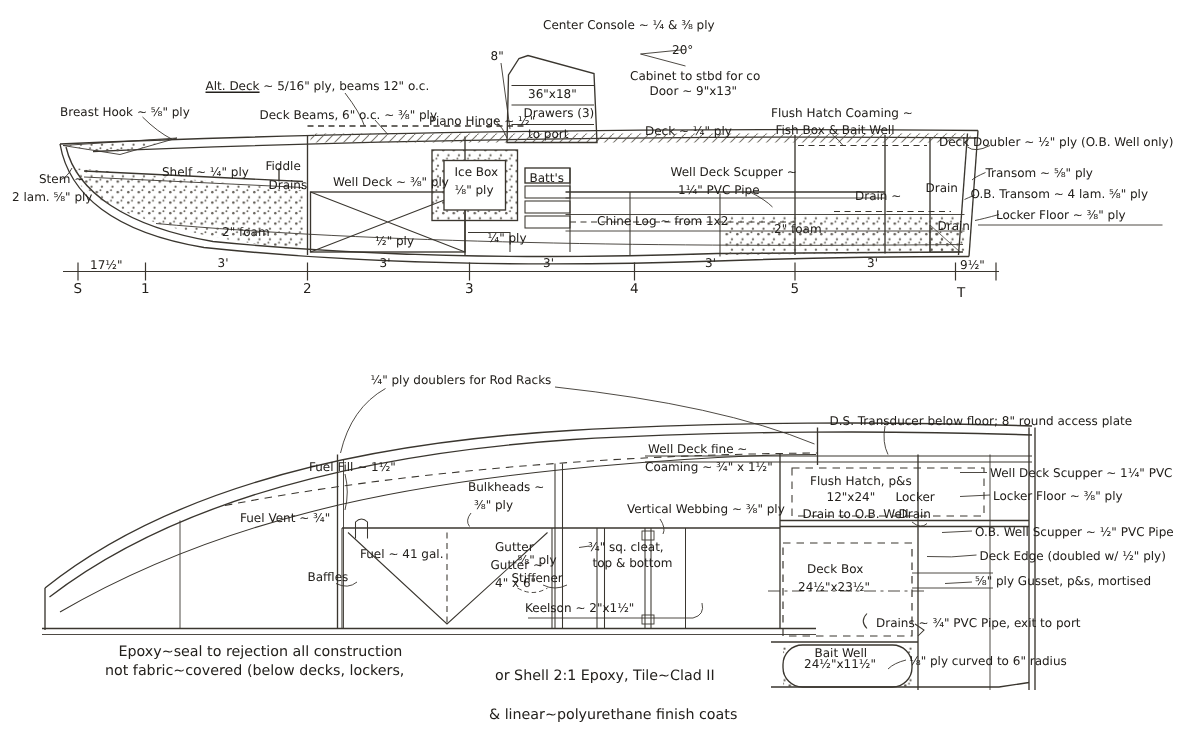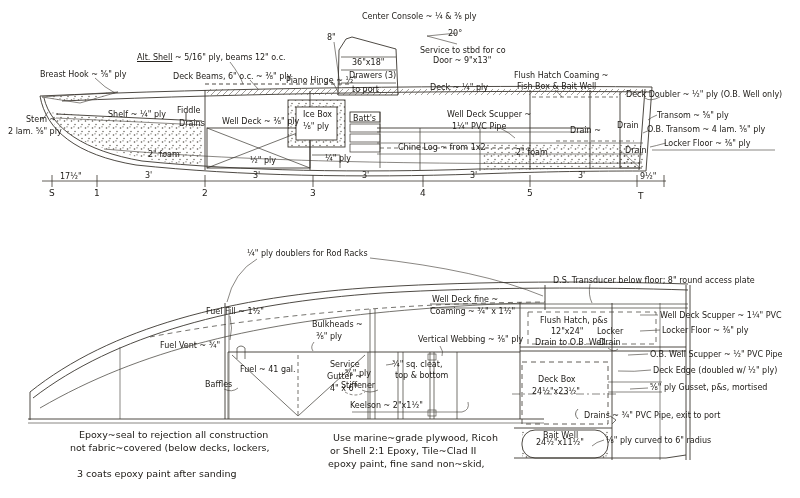--- a/index.html
+++ b/index.html
@@ -170,22 +170,22 @@
     <path d="M578,409 Q573,414 578,419" stroke-width="0.7"></path>
     <path d="M604,440 Q596,442 592,446" stroke-width="0.6"></path>
     <path d="M393,364 L386,365" stroke-width="0.6"></path>
     <path d="M610,416 L616,420 L612,424" stroke-width="0.7"></path>
   </g>
 </svg>
 
 <span class="lb" style="left:362px;top:12px">Center Console ~ ¼ &amp; ⅜ ply</span>
 <span class="lb" style="left:448px;top:29px">20°</span>
 <span class="lb" style="left:327px;top:33px">8"</span>
-<span class="lb" style="left:137px;top:53px"><u>Alt. Shell</u><span> ~ 5/16" ply, beams 12" o.c.</span></span>
-<span class="lb" style="left:420px;top:46px">Service to stbd for co</span>
+<span class="lb" style="left:137px;top:53px"><u>Alt. Deck</u><span> ~ 5/16" ply, beams 12" o.c.</span></span>
+<span class="lb" style="left:420px;top:46px">Cabinet to stbd for co</span>
 <span class="lb" style="left:433px;top:56px">Door ~ 9"x13"</span>
 <span class="lb" style="left:40px;top:70px">Breast Hook ~ ⅝" ply</span>
 <span class="lb" style="left:173px;top:72px">Deck Beams, 6" o.c. ~ ⅜" ply</span>
 <span class="lb" style="left:286px;top:76px">Piano Hinge ~ ½"</span>
 <span class="lb" style="left:352px;top:58px">36"x18"</span>
 <span class="lb" style="left:349px;top:71px">Drawers (3)</span>
 <span class="lb" style="left:352px;top:85px">to port</span>
 <span class="lb" style="left:430px;top:83px">Deck ~ ¼" ply</span>
 <span class="lb" style="left:514px;top:71px">Flush Hatch Coaming ~</span>
 <span class="lb" style="left:517px;top:82px">Fish Box &amp; Bait Well</span>
@@ -241,37 +241,35 @@
 <span class="lb" style="left:535px;top:338px">Drain to O.B. Well</span>
 <span class="lb" style="left:597px;top:327px">Locker</span>
 <span class="lb" style="left:599px;top:338px">Drain</span>
 <span class="lb" style="left:660px;top:311px">Well Deck Scupper ~ 1¼" PVC</span>
 <span class="lb" style="left:662px;top:326px">Locker Floor ~ ⅜" ply</span>
 <span class="lb" style="left:160px;top:341px">Fuel Vent ~ ¾"</span>
 <span class="lb" style="left:418px;top:335px">Vertical Webbing ~ ⅜" ply</span>
 <span class="lb" style="left:650px;top:350px">O.B. Well Scupper ~ ½" PVC Pipe</span>
 <span class="lb" style="left:653px;top:366px">Deck Edge (doubled w/ ½" ply)</span>
 <span class="lb" style="left:240px;top:365px">Fuel ~ 41 gal.</span>
-<span class="lb" style="left:330px;top:360px">Service</span>
+<span class="lb" style="left:330px;top:360px">Gutter</span>
 <span class="lb" style="left:327px;top:372px">Gutter ~</span>
 <span class="lb" style="left:330px;top:384px">4" x 6"</span>
 <span class="lb" style="left:392px;top:360px">¾" sq. cleat,</span>
 <span class="lb" style="left:395px;top:371px">top &amp; bottom</span>
 <span class="lb" style="left:345px;top:369px">⅝" ply</span>
 <span class="lb" style="left:341px;top:381px">Stiffener</span>
 <span class="lb" style="left:650px;top:383px">⅝" ply Gusset, p&amp;s, mortised</span>
 <span class="lb" style="left:538px;top:375px">Deck Box</span>
 <span class="lb" style="left:532px;top:387px">24½"x23½"</span>
 <span class="lb" style="left:205px;top:380px">Baffles</span>
 <span class="lb" style="left:350px;top:401px">Keelson ~ 2"x1½"</span>
 <span class="lb" style="left:584px;top:411px">Drains ~ ¾" PVC Pipe, exit to port</span>
 <span class="lb" style="left:543px;top:431px">Bait Well</span>
 <span class="lb" style="left:536px;top:438px">24½"x11½"</span>
 <span class="lb" style="left:606px;top:436px">⅛" ply curved to 6" radius</span>
 
 <span class="lb note" style="left:70px;top:443px">not fabric~covered (below decks, lockers,</span>
 <span class="lb note" style="left:79px;top:430px">Epoxy~seal to rejection all construction</span>
-<span class="lb note" style="left:77px;top:469px">3 coats epoxy paint after sanding</span>
-<span class="lb note" style="left:333px;top:433px">Use marine~grade plywood, Ricoh</span>
 <span class="lb note" style="left:330px;top:446px">or Shell 2:1 Epoxy, Tile~Clad II</span>
-<span class="lb note" style="left:328px;top:459px">epoxy paint, fine sand non~skid,</span>
+<span class="lb note" style="left:326px;top:472px">&amp; linear~polyurethane finish coats</span>
 
 </div>
 
 </body></html>

